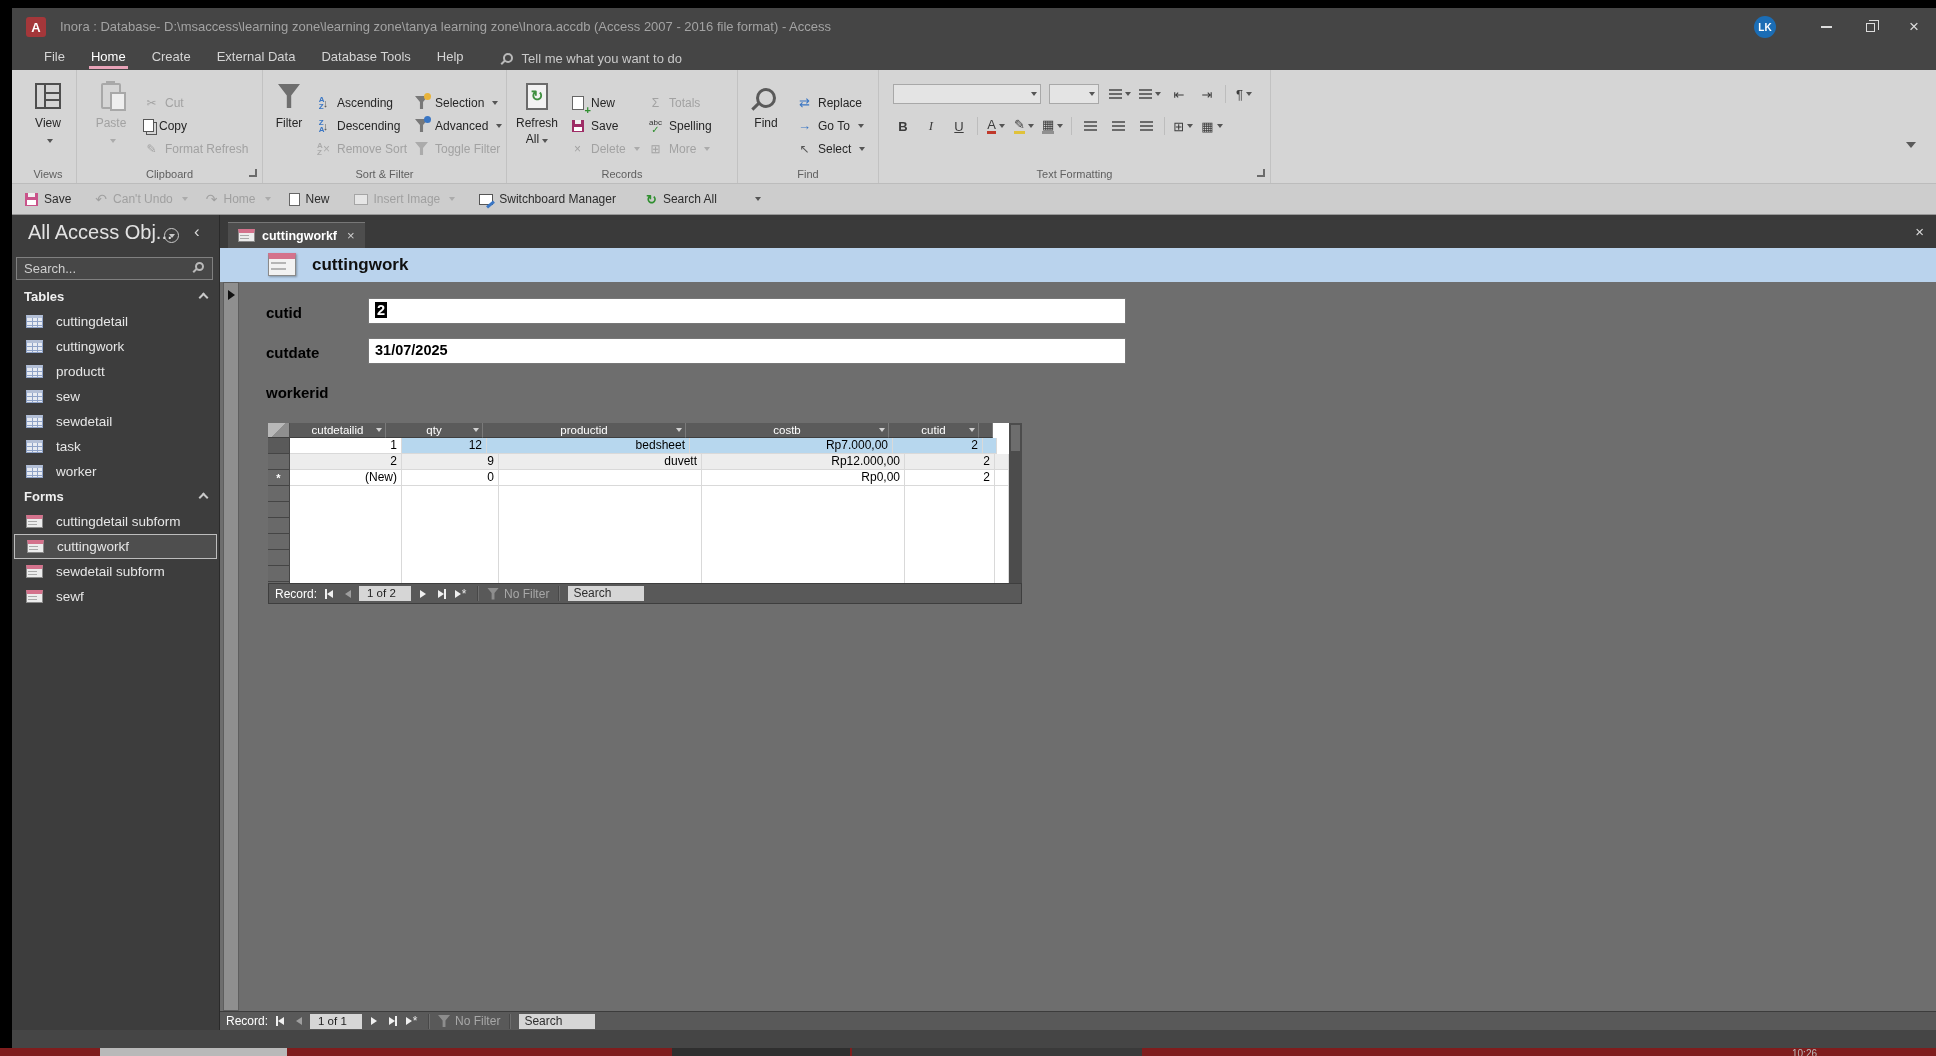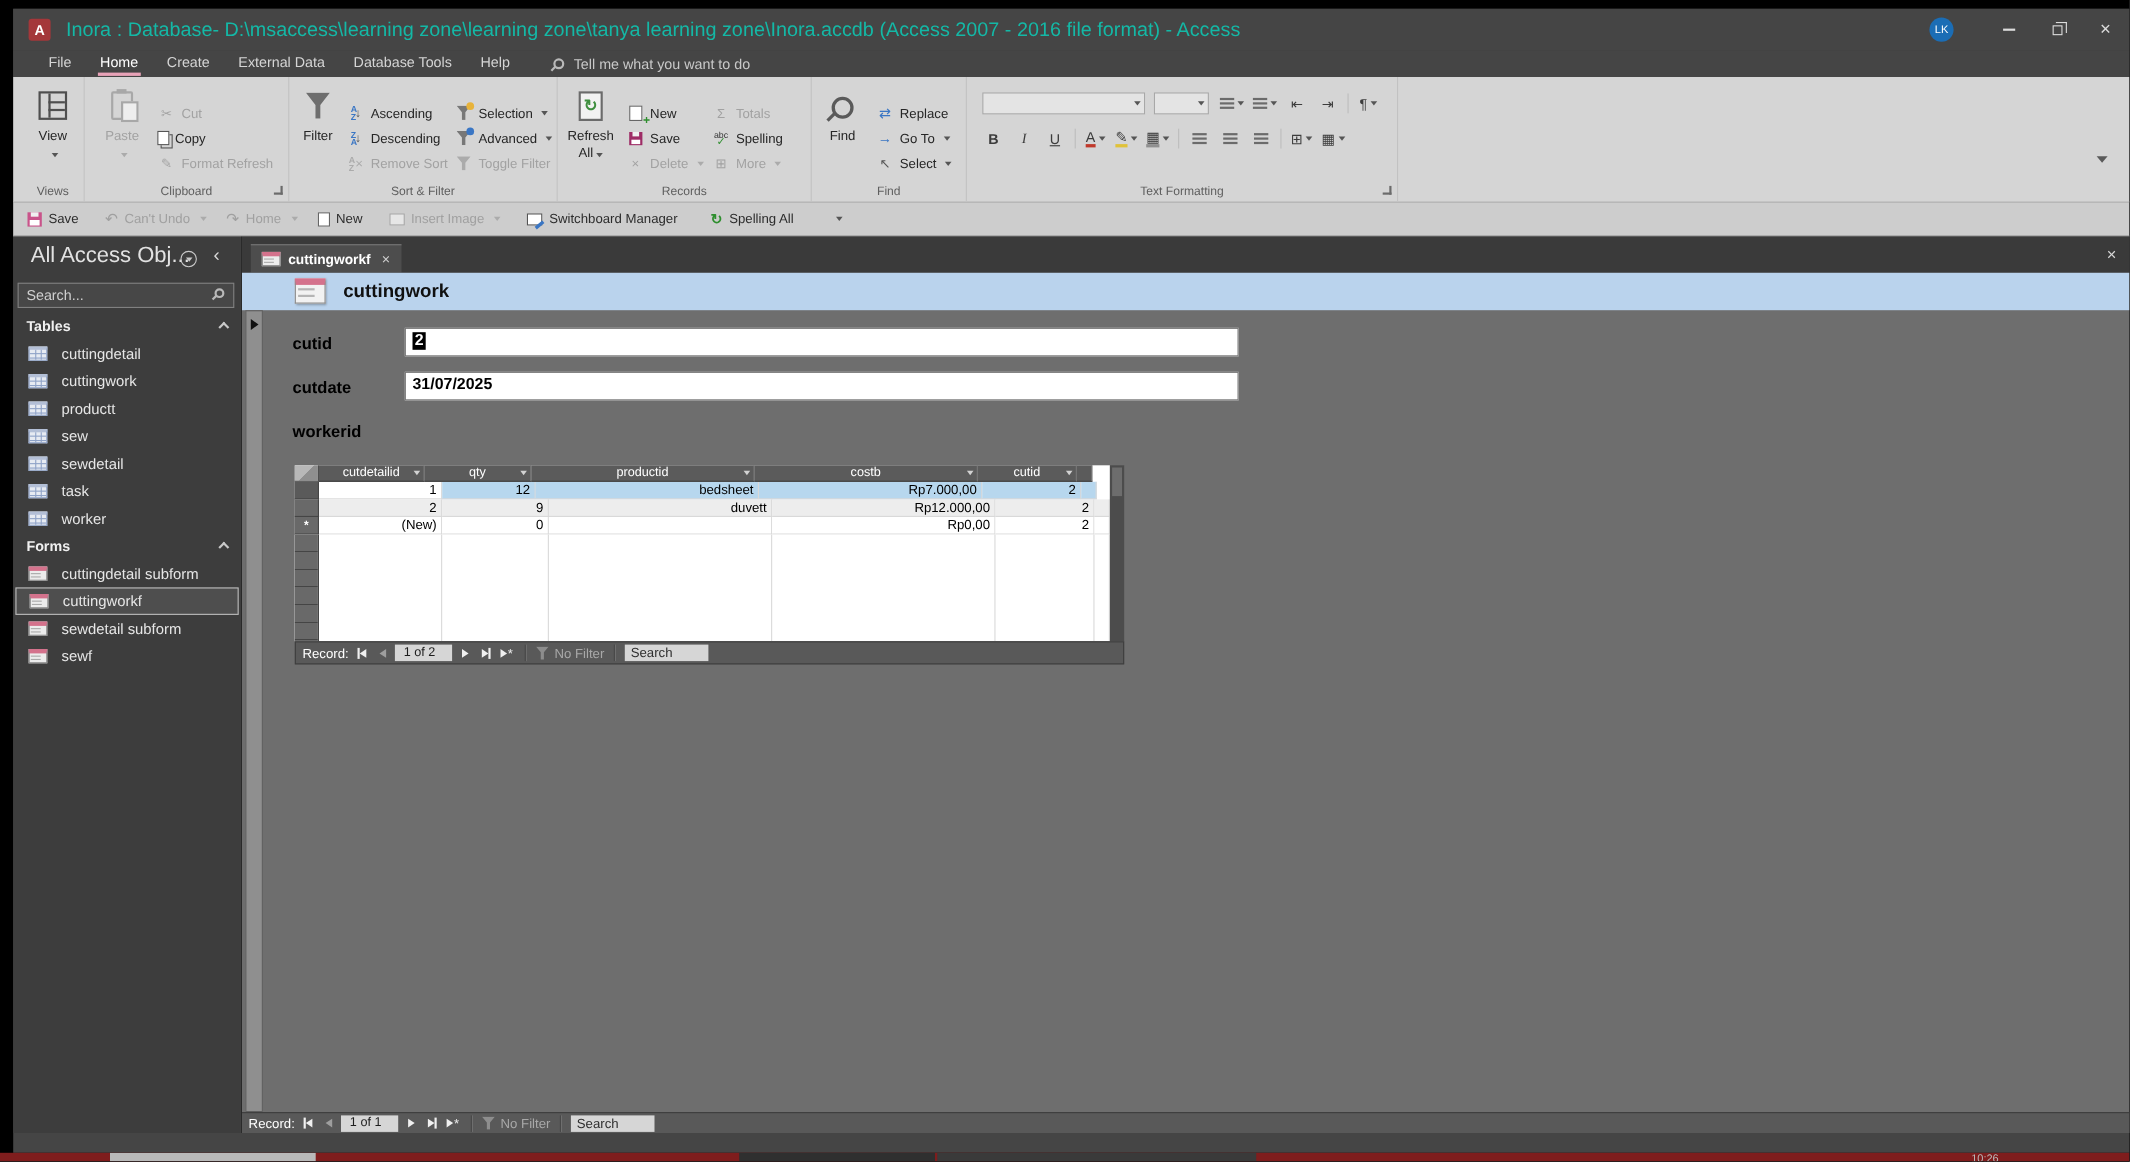--- a/index.html
+++ b/index.html
@@ -2,22 +2,22 @@
 <html><head>
 <meta charset="utf-8">
 <style>
 *{margin:0;padding:0;box-sizing:border-box}
 body{background:#000;font-family:"Liberation Sans",sans-serif}
 .screen{position:relative;width:1936px;height:1056px;background:#000;overflow:hidden}
 .window{position:absolute;left:12px;top:8px;width:1924px;height:1040px;background:#454545}
 
 .titlebar{position:absolute;left:0;top:0;right:0;height:38px;background:#454545}
 .appicon{position:absolute;left:14px;top:9px;width:20px;height:20px;background:#a4373a;border-radius:3px;color:#fff;font-weight:bold;font-size:13px;display:flex;align-items:center;justify-content:center}
-.titletext{position:absolute;left:48px;top:0;height:38px;line-height:38px;color:#14b8a6;font-size:18px;white-space:nowrap}
-.avatar{position:absolute;right:160px;top:8px;width:22px;height:22px;border-radius:50%;background:#1b6db5;color:#fff;font-size:10px;font-weight:normal;display:flex;align-items:center;justify-content:center}
+.titletext{position:absolute;left:48px;top:0;height:38px;line-height:38px;color:#a3a3a3;font-size:13px;white-space:nowrap}
+.avatar{position:absolute;right:160px;top:8px;width:22px;height:22px;border-radius:50%;background:#1b6db5;color:#fff;font-size:10px;font-weight:bold;display:flex;align-items:center;justify-content:center}
 .wc{position:absolute;top:0;width:44px;height:38px;display:flex;align-items:center;justify-content:center;color:#dcdcdc}
 .wc.min{right:88px}.wc.rst{right:44px}.wc.cls{right:0;font-size:17px}
 .minbar{width:11px;height:2px;background:#dcdcdc}
 .rsticon{width:9px;height:9px;border:1px solid #dcdcdc;position:relative;background:#454545}
 .rsticon::before{content:"";position:absolute;left:2px;top:-4px;width:9px;height:9px;border:1px solid #dcdcdc;border-left:none;border-bottom:none}
 
 .menubar{position:absolute;left:0;top:38px;right:0;height:24px;background:#454545;display:flex;align-items:center;color:#d5d5d5;font-size:13px;padding-left:19px}
 .mtab{padding:0 13px;height:24px;line-height:22px;position:relative}
 .mtab.active{color:#fff}
 .mtab .uline{position:absolute;left:11px;right:11px;bottom:1px;height:3px;background:#e8a3b8}
@@ -476,21 +476,21 @@
           <span class="q-img"></span>
           <span>Insert Image</span>
           <i class="chev" style="border-top-color:#ababab"></i>
         </div>
     <div class="qitem">
           <span class="q-swb"></span>
           <span>Switchboard Manager</span>
         </div>
     <div class="qitem" style="margin-left:6px">
           <span class="garrow">↻</span>
-          <span>Spelling All</span>
+          <span>Search All</span>
         </div>
     <i class="chev" style="margin-left:14px"></i>
   </div>
 
   <div class="navpane">
     <div class="np-title">All Access Obj...</div>
     <div class="np-menu">
           <i></i>
         </div>
     <div class="np-shutter">‹</div>

